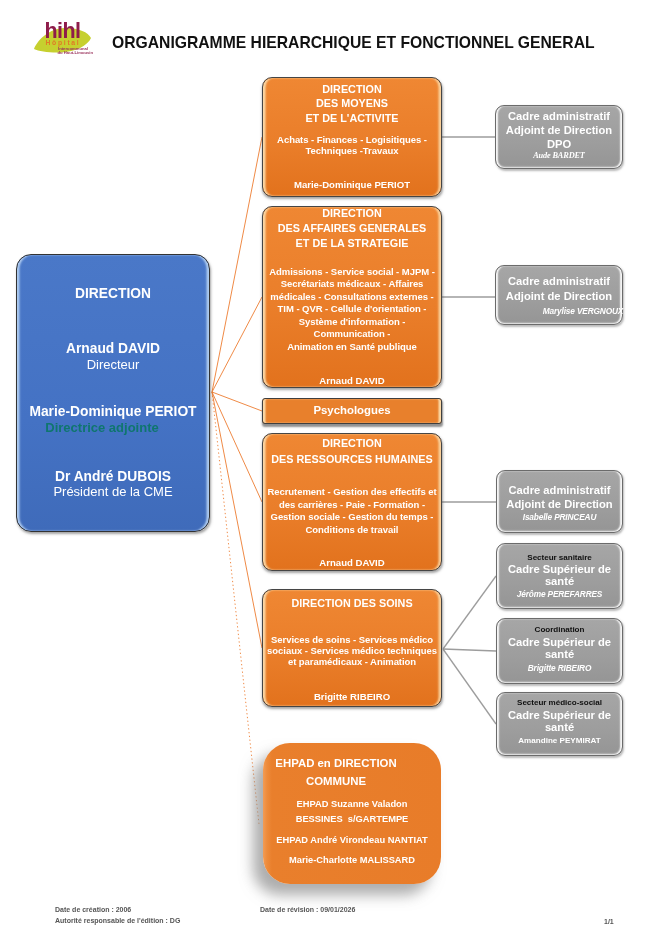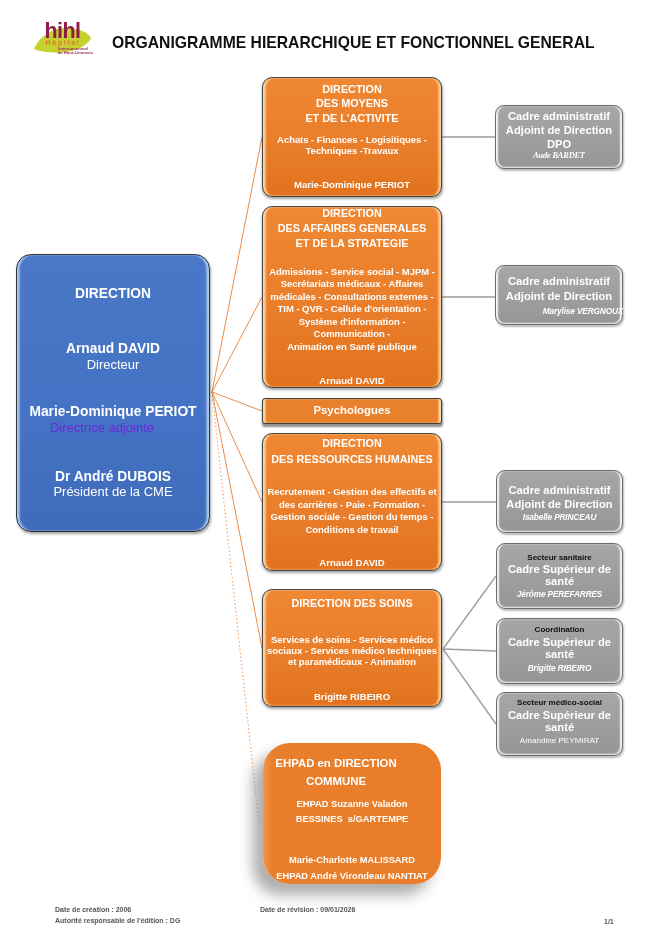--- a/index.html
+++ b/index.html
@@ -59,21 +59,21 @@
 <div class="abs" style="left:112px;top:34px;font-size:15.7px;font-weight:bold;color:#111;white-space:nowrap;">ORGANIGRAMME HIERARCHIQUE ET FONCTIONNEL GENERAL</div>
 
 <div class="box" style="left:16px;top:254px;width:194px;height:278px;border-radius:15px;
   background:linear-gradient(180deg,#4a78c8 0%,#4472c4 60%,#3f6bba 100%);
   border:1.3px solid #333;
   box-shadow:inset 3px 0 2px -0.5px #aecbf0, inset -3px 0 2px -0.5px #aecbf0, 1px 2px 2.5px rgba(90,90,90,.55);"></div>
 <div class="abs ctr w" style="left:16px;top:286px;width:194px;font-size:13.8px;transform:scaleY(1.06);">DIRECTION</div>
 <div class="abs ctr w" style="left:16px;top:340px;width:194px;font-size:13.8px;transform:scaleY(1.12);">Arnaud DAVID</div>
 <div class="abs ctr" style="left:16px;top:357px;width:194px;font-size:13px;color:#fff;">Directeur</div>
 <div class="abs ctr w" style="left:16px;top:403px;width:194px;font-size:13.8px;transform:scaleY(1.12);">Marie-Dominique PERIOT</div>
-<div class="abs ctr" style="left:16px;top:420px;width:172px;font-size:13px;color:#6d28d9;">Directrice adjointe</div>
+<div class="abs ctr" style="left:16px;top:420px;width:172px;font-size:13px;color:#0f766e;font-weight:bold;">Directrice adjointe</div>
 <div class="abs ctr w" style="left:16px;top:468px;width:194px;font-size:13.8px;transform:scaleY(1.12);">Dr André DUBOIS</div>
 <div class="abs ctr" style="left:16px;top:484px;width:194px;font-size:13px;color:#fff;">Président de la CME</div>
 
 <div class="box orange" style="left:262px;top:77px;width:180px;height:120px;"></div>
 <div class="abs ctr w" style="left:262px;top:81.5px;width:180px;font-size:10.8px;line-height:14.9px;">DIRECTION<br>DES MOYENS<br>ET DE L'ACTIVITE</div>
 <div class="abs ctr w" style="left:262px;top:134px;width:180px;font-size:9.5px;letter-spacing:-0.05px;line-height:11.3px;">Achats - Finances - Logisitiques -<br>Techniques -Travaux</div>
 <div class="abs ctr w" style="left:262px;top:179px;width:180px;font-size:9.6px;">Marie-Dominique PERIOT</div>
 
 <div class="box orange" style="left:262px;top:206px;width:180px;height:182px;"></div>
 <div class="abs ctr w" style="left:262px;top:206px;width:180px;font-size:10.8px;line-height:14.8px;">DIRECTION<br>DES AFFAIRES GENERALES<br>ET DE LA STRATEGIE</div>
@@ -92,21 +92,21 @@
 
 <div class="box orange" style="left:262px;top:589px;width:180px;height:118px;"></div>
 <div class="abs ctr w" style="left:262px;top:597px;width:180px;font-size:10.8px;">DIRECTION DES SOINS</div>
 <div class="abs ctr w" style="left:262px;top:634px;width:180px;font-size:9.5px;letter-spacing:-0.05px;line-height:11.1px;">Services de soins - Services médico<br>sociaux - Services médico techniques<br>et paramédicaux - Animation</div>
 <div class="abs ctr w" style="left:262px;top:691px;width:180px;font-size:9.6px;">Brigitte RIBEIRO</div>
 
 <div class="box" style="left:263px;top:743px;width:178px;height:141px;border-radius:27px;
   background:linear-gradient(90deg,#f29c55 0px,#ee8b3b 4px,#e97f2c 9px,#e87c29 100%);box-shadow:-10px 11px 14px rgba(145,145,145,.75);"></div>
 <div class="abs ctr w" style="left:263px;top:755px;width:146px;font-size:11.4px;line-height:17.6px;">EHPAD en DIRECTION<br>COMMUNE</div>
 <div class="abs ctr w" style="left:263px;top:797px;width:178px;font-size:9.3px;line-height:14.8px;">EHPAD Suzanne Valadon<br>BESSINES&nbsp; s/GARTEMPE</div>
-<div class="abs ctr w" style="left:263px;top:834.5px;width:178px;font-size:9.3px;margin-top:36px;">EHPAD André Virondeau NANTIAT</div>
+<div class="abs ctr w" style="left:263px;top:834.5px;width:178px;font-size:9.3px;">EHPAD André Virondeau NANTIAT</div>
 <div class="abs ctr w" style="left:263px;top:854.5px;width:178px;font-size:9.3px;">Marie-Charlotte MALISSARD</div>
 
 <div class="box gray" style="left:495px;top:105px;width:128px;height:64px;"></div>
 <div class="abs ctr w" style="left:495px;top:109.8px;width:128px;font-size:11.2px;line-height:13.9px;">Cadre administratif<br>Adjoint de Direction<br>DPO</div>
 <div class="abs ctr" style="left:495px;top:151px;width:128px;font-size:8.3px;letter-spacing:-0.15px;font-style:italic;color:#fff;font-weight:bold;font-family:Liberation Serif, serif;">Aude BARDET</div>
 
 <div class="box gray" style="left:495px;top:265px;width:128px;height:60px;"></div>
 <div class="abs ctr w" style="left:495px;top:274.2px;width:128px;font-size:11.2px;line-height:14.5px;">Cadre administratif<br>Adjoint de Direction</div>
 <div class="abs ctr" style="left:495px;top:305.5px;width:128px;font-size:8.3px;letter-spacing:-0.15px;font-style:italic;color:#fff;font-weight:bold;padding-left:24px;">Marylise VERGNOUX</div>
 
@@ -120,18 +120,18 @@
 <div class="abs ctr" style="left:496px;top:589.3px;width:127px;font-size:8.3px;letter-spacing:-0.15px;font-style:italic;color:#fff;font-weight:bold;">Jérôme PEREFARRES</div>
 
 <div class="box gray" style="left:496px;top:618px;width:127px;height:66px;"></div>
 <div class="abs ctr" style="left:496px;top:624.5px;width:127px;font-size:8.1px;letter-spacing:-0.05px;font-weight:bold;color:#111;">Coordination</div>
 <div class="abs ctr w" style="left:496px;top:637.2px;width:127px;font-size:11.2px;line-height:11.5px;">Cadre Supérieur de<br>santé</div>
 <div class="abs ctr" style="left:496px;top:662.7px;width:127px;font-size:8.3px;letter-spacing:-0.15px;font-style:italic;color:#fff;font-weight:bold;">Brigitte RIBEIRO</div>
 
 <div class="box gray" style="left:496px;top:692px;width:127px;height:64px;"></div>
 <div class="abs ctr" style="left:496px;top:697.9px;width:127px;font-size:8.1px;letter-spacing:-0.05px;font-weight:bold;color:#111;">Secteur médico-social</div>
 <div class="abs ctr w" style="left:496px;top:710.2px;width:127px;font-size:11.2px;line-height:11.5px;">Cadre Supérieur de<br>santé</div>
-<div class="abs ctr" style="left:496px;top:735.7px;width:127px;font-size:8.1px;color:#fff;font-weight:normal;">Amandine PEYMIRAT</div>
+<div class="abs ctr" style="left:496px;top:735.7px;width:127px;font-size:8.1px;color:#fff;font-weight:bold;">Amandine PEYMIRAT</div>
 
 <div class="abs" style="left:55px;top:906px;font-size:7px;font-weight:bold;color:#555;">Date de création : 2006</div>
 <div class="abs" style="left:55px;top:917px;font-size:7px;font-weight:bold;color:#555;">Autorité responsable de l'édition : DG</div>
 <div class="abs" style="left:260px;top:906px;font-size:7px;font-weight:bold;color:#555;">Date de révision : 09/01/2026</div>
 <div class="abs" style="left:604px;top:918px;font-size:7px;font-weight:bold;color:#555;">1/1</div>
 
 </body></html>

